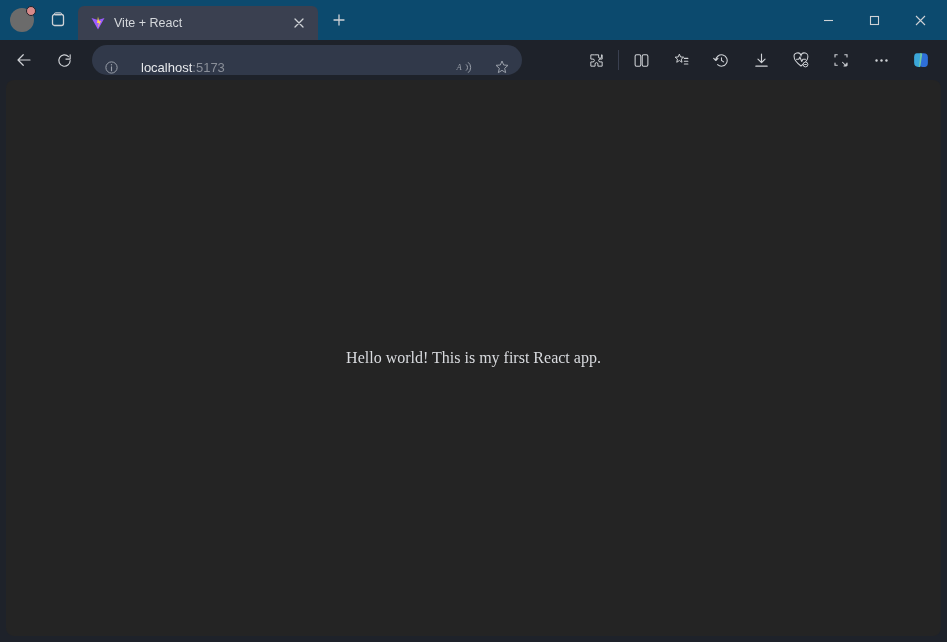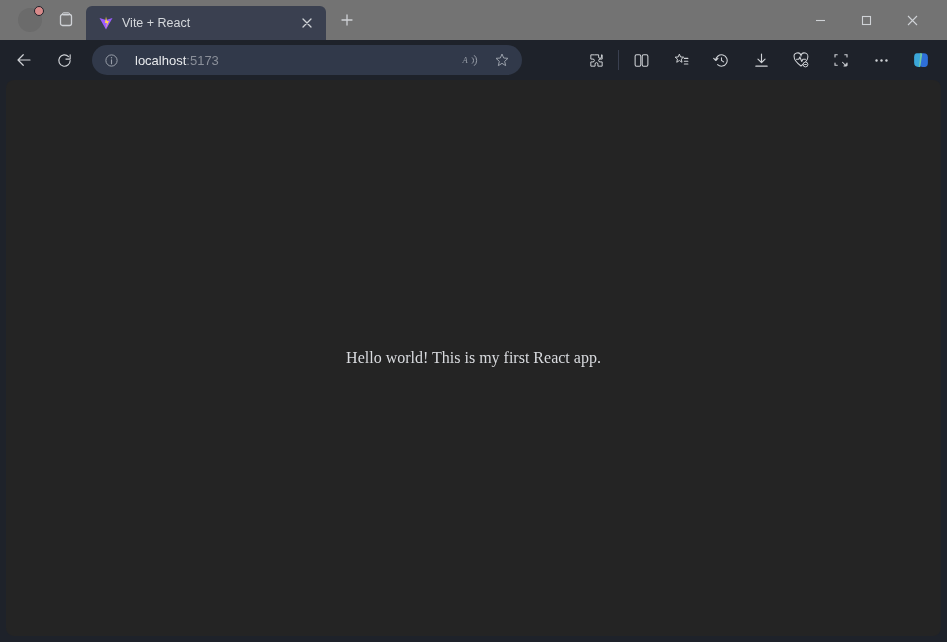--- a/index.html
+++ b/index.html
@@ -12,24 +12,24 @@
       height: 642px;
       background: #1e222a;
       font-family: "Segoe UI", sans-serif;
       overflow: hidden;
       display: flex;
       flex-direction: column;
     }
     
     .titlebar {
       height: 40px;
-      background: #737373;
-      display: flex;
-      align-items: center;
-      padding: 0 12px;
+      background: #0c4a6e;
+      display: flex;
+      align-items: center;
+      padding: 0 4px;
     }
     .avatar {
       width: 24px;
       height: 24px;
       border-radius: 50%;
       background: #6b6b6b;
       margin: 0 8px 0 6px;
       position: relative;
     }
     .avatar::after {
@@ -122,25 +122,25 @@
       color: #cfd2d6;
       border-radius: 4px;
     }
     .addressbar {
       flex: 1;
       max-width: 430px;
       height: 30px;
       background: #31394a;
       border-radius: 15px;
       display: flex;
-      align-items: center;
+      align-items: flex-end;
       padding: 0 12px;
       color: #cfd2d6;
       font-size: 13px;
-      gap: 16px;
+      gap: 22px;
       margin: 0 6px;
     }
     .addressbar .url-host {
       color: #e8eaed;
     }
     .addressbar .url-port {
       color: #8a8f99;
     }
     .addressbar-spacer {
       flex: 1;

